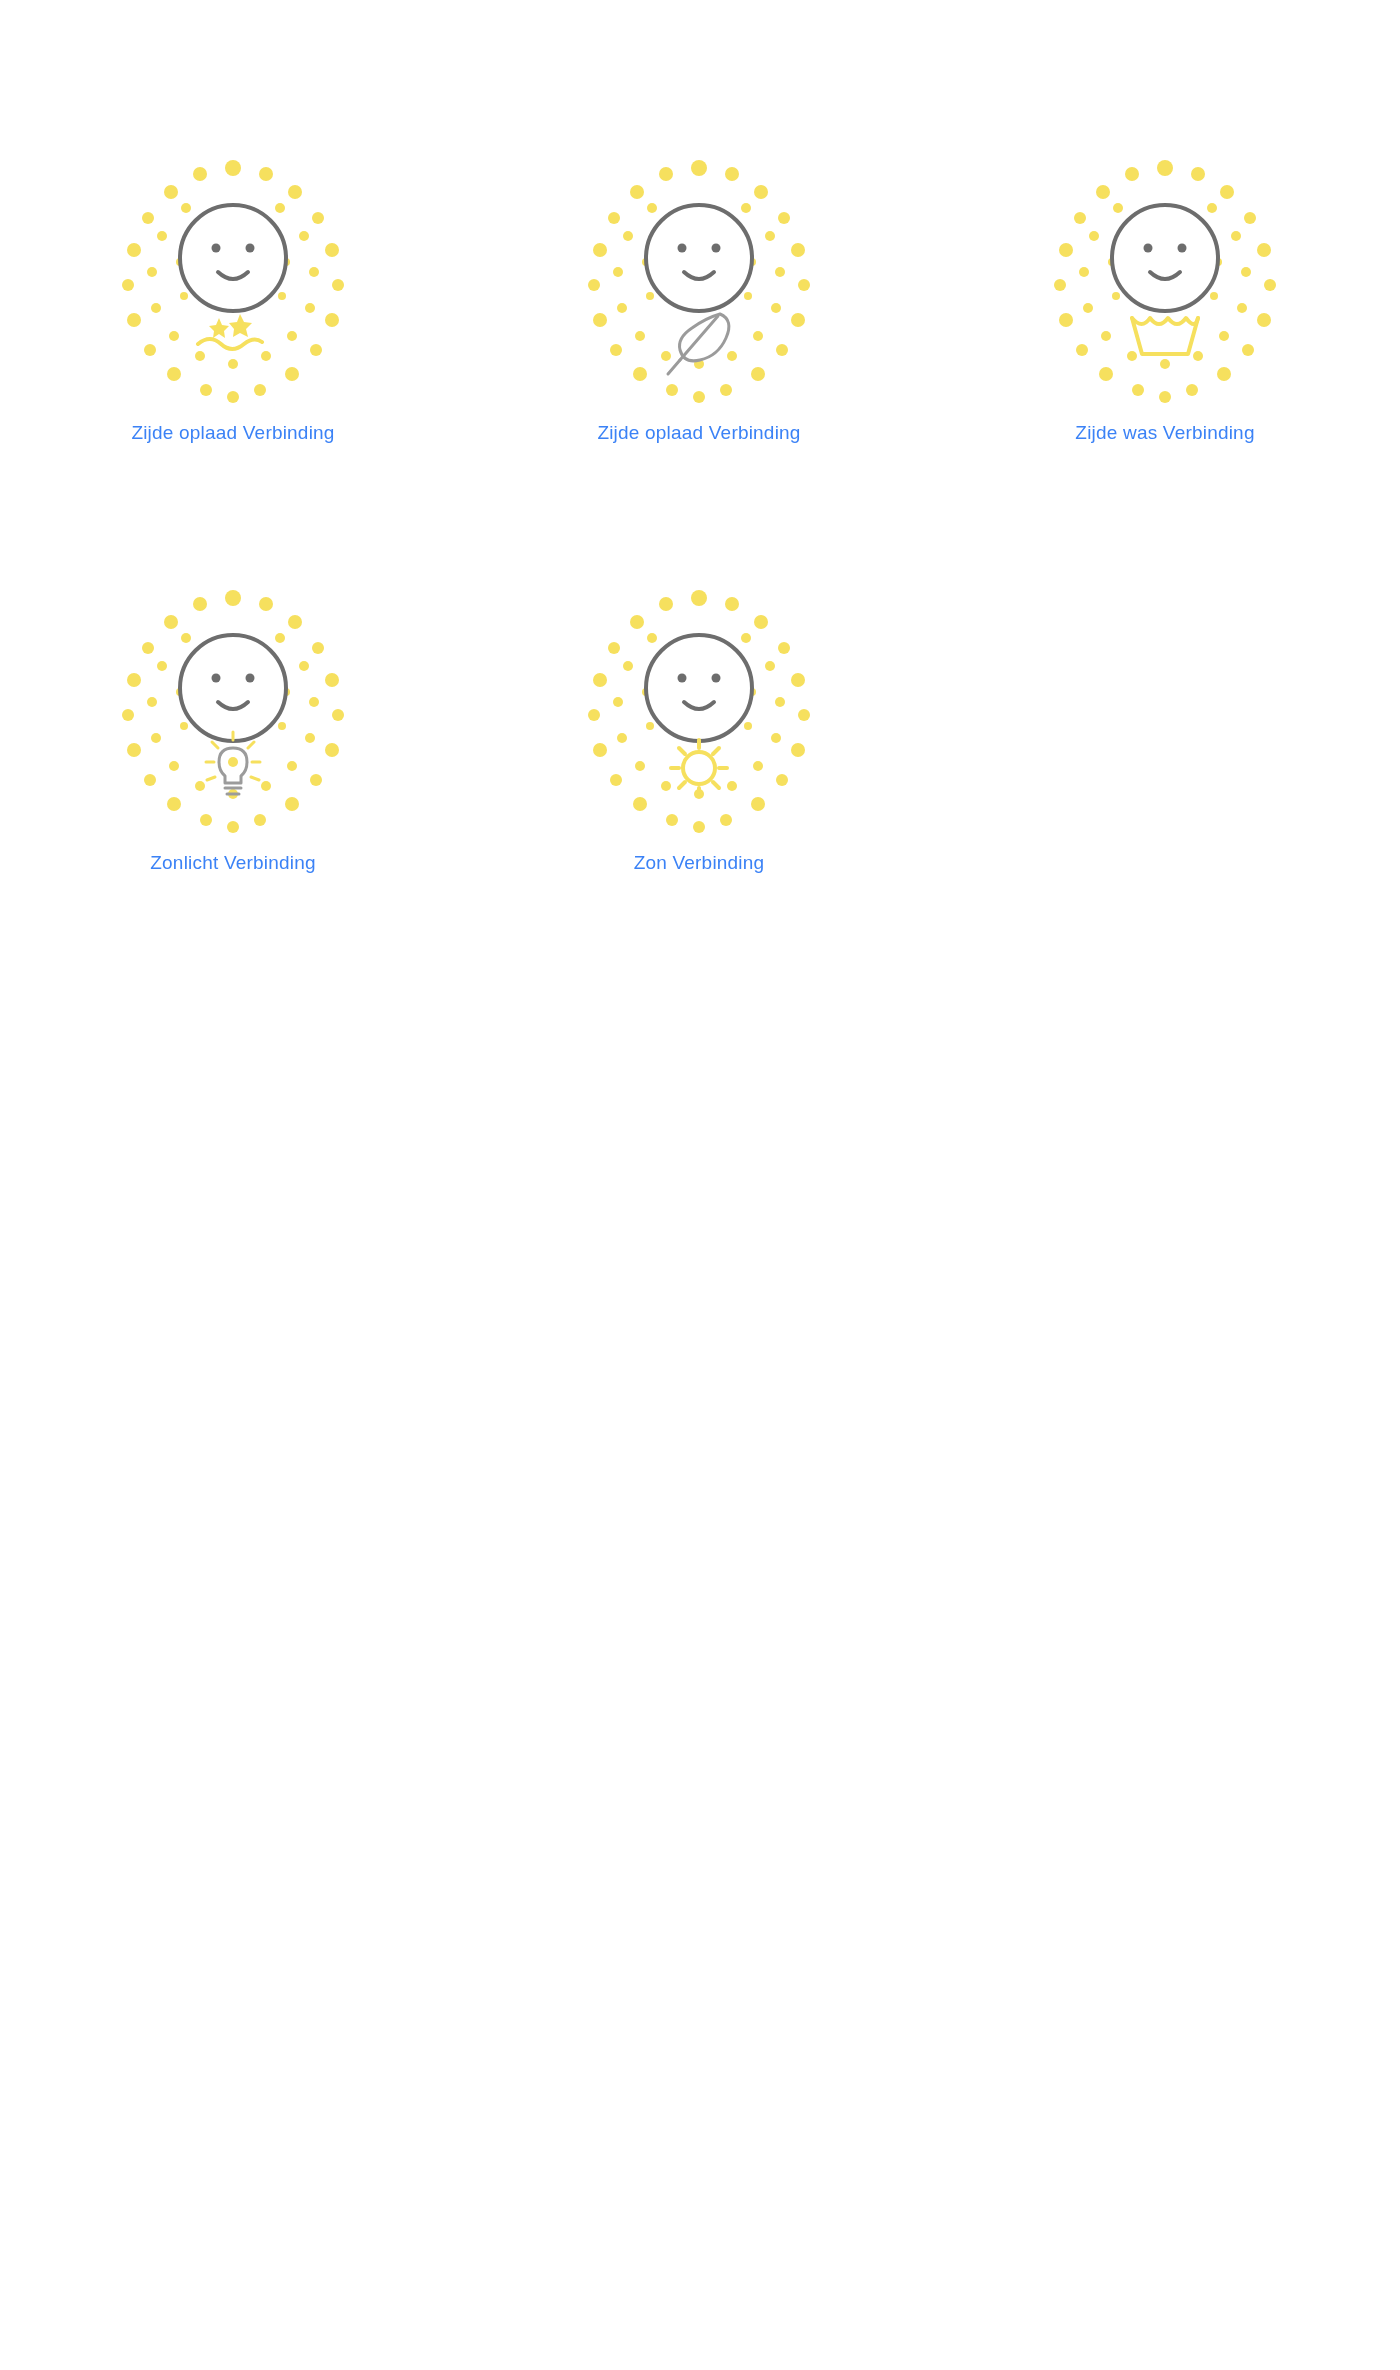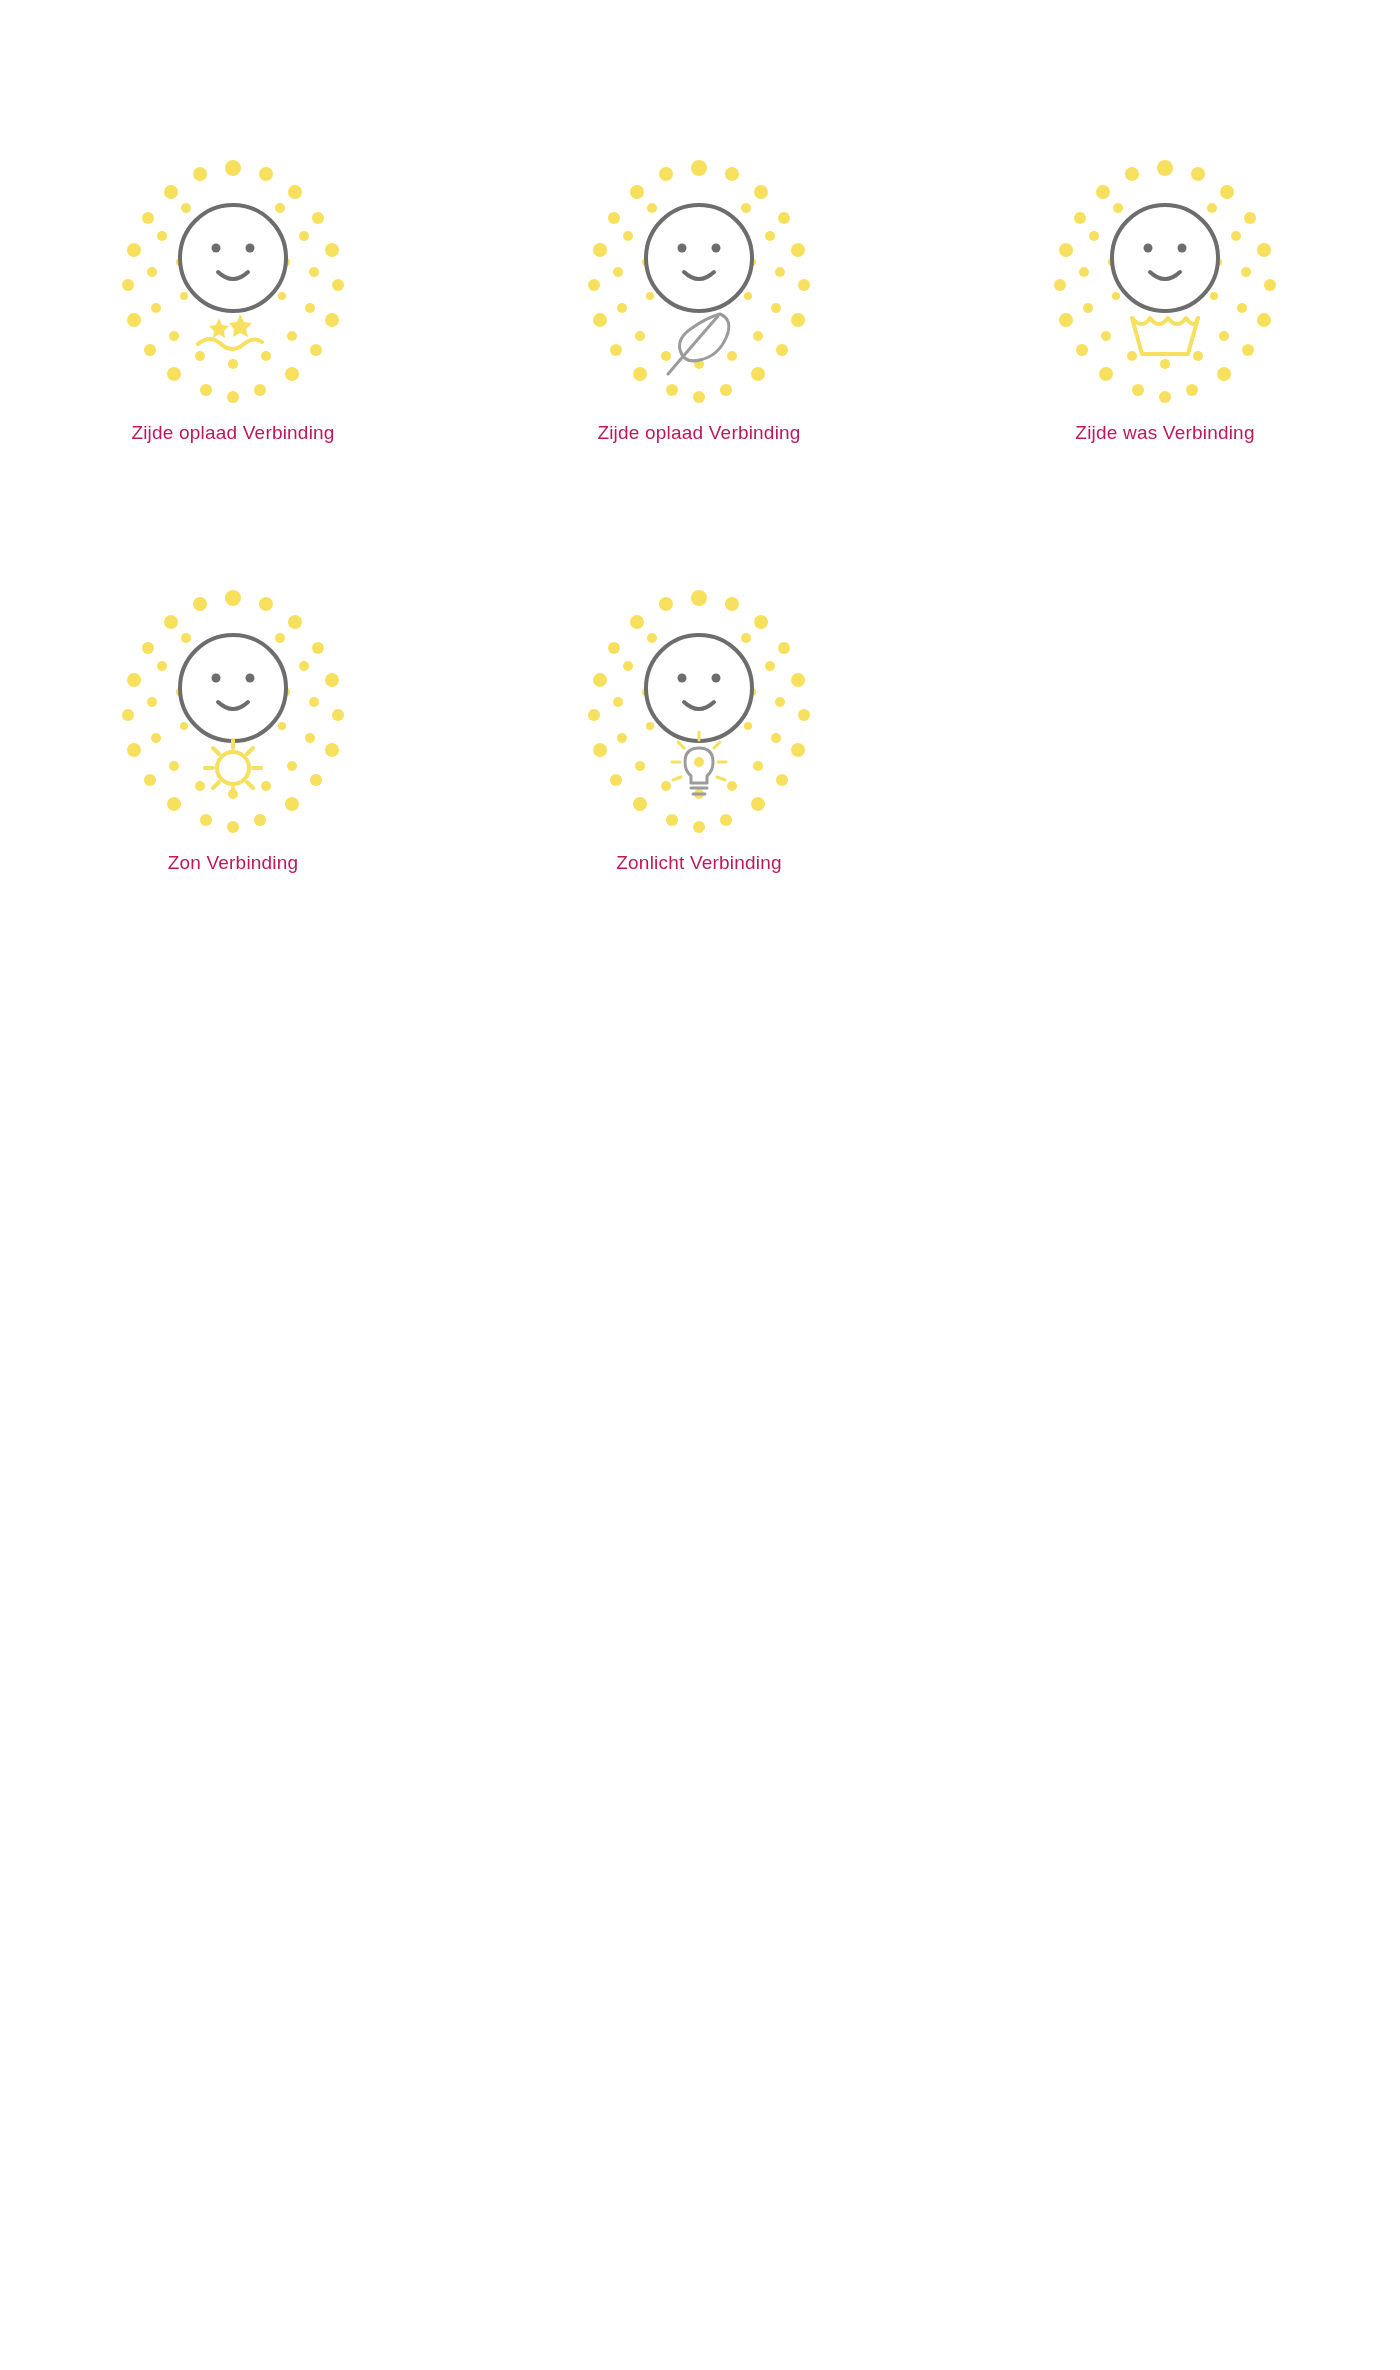--- a/index.html
+++ b/index.html
@@ -33,21 +33,21 @@
   }
   .icon-wrap {
     width: 300px;
     height: 280px;
     display: flex;
     align-items: center;
     justify-content: center;
   }
   .caption {
     font-size: 19px;
-    color: #be185d;
+    color: #3b82f6;
     text-align: left;
     letter-spacing: 0.2px;
     margin-top: -8px;
   }
   svg { display: block; }
 </style>
 </head>
 <body>
 
 <div class="grid">
@@ -210,20 +210,86 @@
         <circle cx="128" cy="98" r="4.5" fill="#6d6d6d"></circle>
         <circle cx="162" cy="98" r="4.5" fill="#6d6d6d"></circle>
         <path d="M130 122 q15 14 30 0" fill="none" stroke="#6d6d6d" stroke-width="4" stroke-linecap="round"></path>
         <g fill="none" stroke="#f6e05e" stroke-width="4" stroke-linecap="round" stroke-linejoin="round">
           <path d="M112 168 L122 204 L168 204 L178 168"></path>
           <path d="M112 168 q10 12 18 0 q9 12 18 0 q9 12 18 0 q9 12 12 0"></path>
         </g>
       </svg>
     </div>
     <div class="caption">Zijde was Verbinding</div>
+  </div>
+
+  <div class="cell">
+    <div class="icon-wrap">
+      <svg width="290" height="280" viewBox="0 0 290 280" aria-hidden="true">
+        <g fill="#f6e05e">
+          <circle cx="145" cy="18" r="8"></circle>
+            <circle cx="112" cy="24" r="7"></circle>
+            <circle cx="178" cy="24" r="7"></circle>
+          <circle cx="83" cy="42" r="7"></circle>
+            <circle cx="207" cy="42" r="7"></circle>
+          <circle cx="60" cy="68" r="6"></circle>
+            <circle cx="230" cy="68" r="6"></circle>
+          <circle cx="46" cy="100" r="7"></circle>
+            <circle cx="244" cy="100" r="7"></circle>
+          <circle cx="40" cy="135" r="6"></circle>
+            <circle cx="250" cy="135" r="6"></circle>
+          <circle cx="46" cy="170" r="7"></circle>
+            <circle cx="244" cy="170" r="7"></circle>
+          <circle cx="62" cy="200" r="6"></circle>
+            <circle cx="228" cy="200" r="6"></circle>
+          <circle cx="86" cy="224" r="7"></circle>
+            <circle cx="204" cy="224" r="7"></circle>
+          <circle cx="118" cy="240" r="6"></circle>
+            <circle cx="172" cy="240" r="6"></circle>
+          <circle cx="145" cy="247" r="6"></circle>
+          <circle cx="98" cy="58" r="5"></circle>
+            <circle cx="192" cy="58" r="5"></circle>
+          <circle cx="74" cy="86" r="5"></circle>
+            <circle cx="216" cy="86" r="5"></circle>
+          <circle cx="64" cy="122" r="5"></circle>
+            <circle cx="226" cy="122" r="5"></circle>
+          <circle cx="68" cy="158" r="5"></circle>
+            <circle cx="222" cy="158" r="5"></circle>
+          <circle cx="86" cy="186" r="5"></circle>
+            <circle cx="204" cy="186" r="5"></circle>
+          <circle cx="112" cy="206" r="5"></circle>
+            <circle cx="178" cy="206" r="5"></circle>
+          <circle cx="145" cy="214" r="5"></circle>
+          <circle cx="92" cy="112" r="4"></circle>
+            <circle cx="198" cy="112" r="4"></circle>
+          <circle cx="96" cy="146" r="4"></circle>
+            <circle cx="194" cy="146" r="4"></circle>
+        </g>
+        <circle cx="145" cy="108" r="53" fill="#ffffff" stroke="#6d6d6d" stroke-width="4"></circle>
+        <circle cx="128" cy="98" r="4.5" fill="#6d6d6d"></circle>
+        <circle cx="162" cy="98" r="4.5" fill="#6d6d6d"></circle>
+        <path d="M130 122 q15 14 30 0" fill="none" stroke="#6d6d6d" stroke-width="4" stroke-linecap="round"></path>
+        <g fill="none" stroke="#9b9b9b" stroke-width="3" stroke-linecap="round" stroke-linejoin="round">
+          <path d="M145 168 q-14 0 -14 14 q0 9 6 14 l0 7 l16 0 l0 -7 q6 -5 6 -14 q0 -14 -14 -14 z"></path>
+          <line x1="137" y1="208" x2="153" y2="208"></line>
+          <line x1="139" y1="214" x2="151" y2="214"></line>
+        </g>
+        <g stroke="#f6e05e" stroke-width="3" stroke-linecap="round" fill="none">
+          <line x1="145" y1="152" x2="145" y2="160"></line>
+          <line x1="118" y1="182" x2="126" y2="182"></line>
+          <line x1="164" y1="182" x2="172" y2="182"></line>
+          <line x1="124" y1="162" x2="130" y2="168"></line>
+          <line x1="166" y1="162" x2="160" y2="168"></line>
+          <line x1="119" y1="200" x2="127" y2="197"></line>
+          <line x1="171" y1="200" x2="163" y2="197"></line>
+        </g>
+        <circle cx="145" cy="182" r="5" fill="#f6e05e"></circle>
+      </svg>
+    </div>
+    <div class="caption">Zonlicht Verbinding</div>
   </div>
 
   <div class="cell">
     <div class="icon-wrap">
       <svg width="290" height="280" viewBox="0 0 290 280" aria-hidden="true">
         <g fill="#f6e05e">
           <circle cx="145" cy="18" r="8"></circle>
             <circle cx="112" cy="24" r="7"></circle>
             <circle cx="178" cy="24" r="7"></circle>
           <circle cx="83" cy="42" r="7"></circle>
@@ -274,79 +340,13 @@
           <line x1="125" y1="168" x2="131" y2="174"></line>
           <line x1="159" y1="202" x2="165" y2="208"></line>
           <line x1="165" y1="168" x2="159" y2="174"></line>
           <line x1="131" y1="202" x2="125" y2="208"></line>
         </g>
       </svg>
     </div>
     <div class="caption">Zon Verbinding</div>
   </div>
 
-  <div class="cell">
-    <div class="icon-wrap">
-      <svg width="290" height="280" viewBox="0 0 290 280" aria-hidden="true">
-        <g fill="#f6e05e">
-          <circle cx="145" cy="18" r="8"></circle>
-            <circle cx="112" cy="24" r="7"></circle>
-            <circle cx="178" cy="24" r="7"></circle>
-          <circle cx="83" cy="42" r="7"></circle>
-            <circle cx="207" cy="42" r="7"></circle>
-          <circle cx="60" cy="68" r="6"></circle>
-            <circle cx="230" cy="68" r="6"></circle>
-          <circle cx="46" cy="100" r="7"></circle>
-            <circle cx="244" cy="100" r="7"></circle>
-          <circle cx="40" cy="135" r="6"></circle>
-            <circle cx="250" cy="135" r="6"></circle>
-          <circle cx="46" cy="170" r="7"></circle>
-            <circle cx="244" cy="170" r="7"></circle>
-          <circle cx="62" cy="200" r="6"></circle>
-            <circle cx="228" cy="200" r="6"></circle>
-          <circle cx="86" cy="224" r="7"></circle>
-            <circle cx="204" cy="224" r="7"></circle>
-          <circle cx="118" cy="240" r="6"></circle>
-            <circle cx="172" cy="240" r="6"></circle>
-          <circle cx="145" cy="247" r="6"></circle>
-          <circle cx="98" cy="58" r="5"></circle>
-            <circle cx="192" cy="58" r="5"></circle>
-          <circle cx="74" cy="86" r="5"></circle>
-            <circle cx="216" cy="86" r="5"></circle>
-          <circle cx="64" cy="122" r="5"></circle>
-            <circle cx="226" cy="122" r="5"></circle>
-          <circle cx="68" cy="158" r="5"></circle>
-            <circle cx="222" cy="158" r="5"></circle>
-          <circle cx="86" cy="186" r="5"></circle>
-            <circle cx="204" cy="186" r="5"></circle>
-          <circle cx="112" cy="206" r="5"></circle>
-            <circle cx="178" cy="206" r="5"></circle>
-          <circle cx="145" cy="214" r="5"></circle>
-          <circle cx="92" cy="112" r="4"></circle>
-            <circle cx="198" cy="112" r="4"></circle>
-          <circle cx="96" cy="146" r="4"></circle>
-            <circle cx="194" cy="146" r="4"></circle>
-        </g>
-        <circle cx="145" cy="108" r="53" fill="#ffffff" stroke="#6d6d6d" stroke-width="4"></circle>
-        <circle cx="128" cy="98" r="4.5" fill="#6d6d6d"></circle>
-        <circle cx="162" cy="98" r="4.5" fill="#6d6d6d"></circle>
-        <path d="M130 122 q15 14 30 0" fill="none" stroke="#6d6d6d" stroke-width="4" stroke-linecap="round"></path>
-        <g fill="none" stroke="#9b9b9b" stroke-width="3" stroke-linecap="round" stroke-linejoin="round">
-          <path d="M145 168 q-14 0 -14 14 q0 9 6 14 l0 7 l16 0 l0 -7 q6 -5 6 -14 q0 -14 -14 -14 z"></path>
-          <line x1="137" y1="208" x2="153" y2="208"></line>
-          <line x1="139" y1="214" x2="151" y2="214"></line>
-        </g>
-        <g stroke="#f6e05e" stroke-width="3" stroke-linecap="round" fill="none">
-          <line x1="145" y1="152" x2="145" y2="160"></line>
-          <line x1="118" y1="182" x2="126" y2="182"></line>
-          <line x1="164" y1="182" x2="172" y2="182"></line>
-          <line x1="124" y1="162" x2="130" y2="168"></line>
-          <line x1="166" y1="162" x2="160" y2="168"></line>
-          <line x1="119" y1="200" x2="127" y2="197"></line>
-          <line x1="171" y1="200" x2="163" y2="197"></line>
-        </g>
-        <circle cx="145" cy="182" r="5" fill="#f6e05e"></circle>
-      </svg>
-    </div>
-    <div class="caption">Zonlicht Verbinding</div>
-  </div>
-
 </div>
 
 </body></html>

